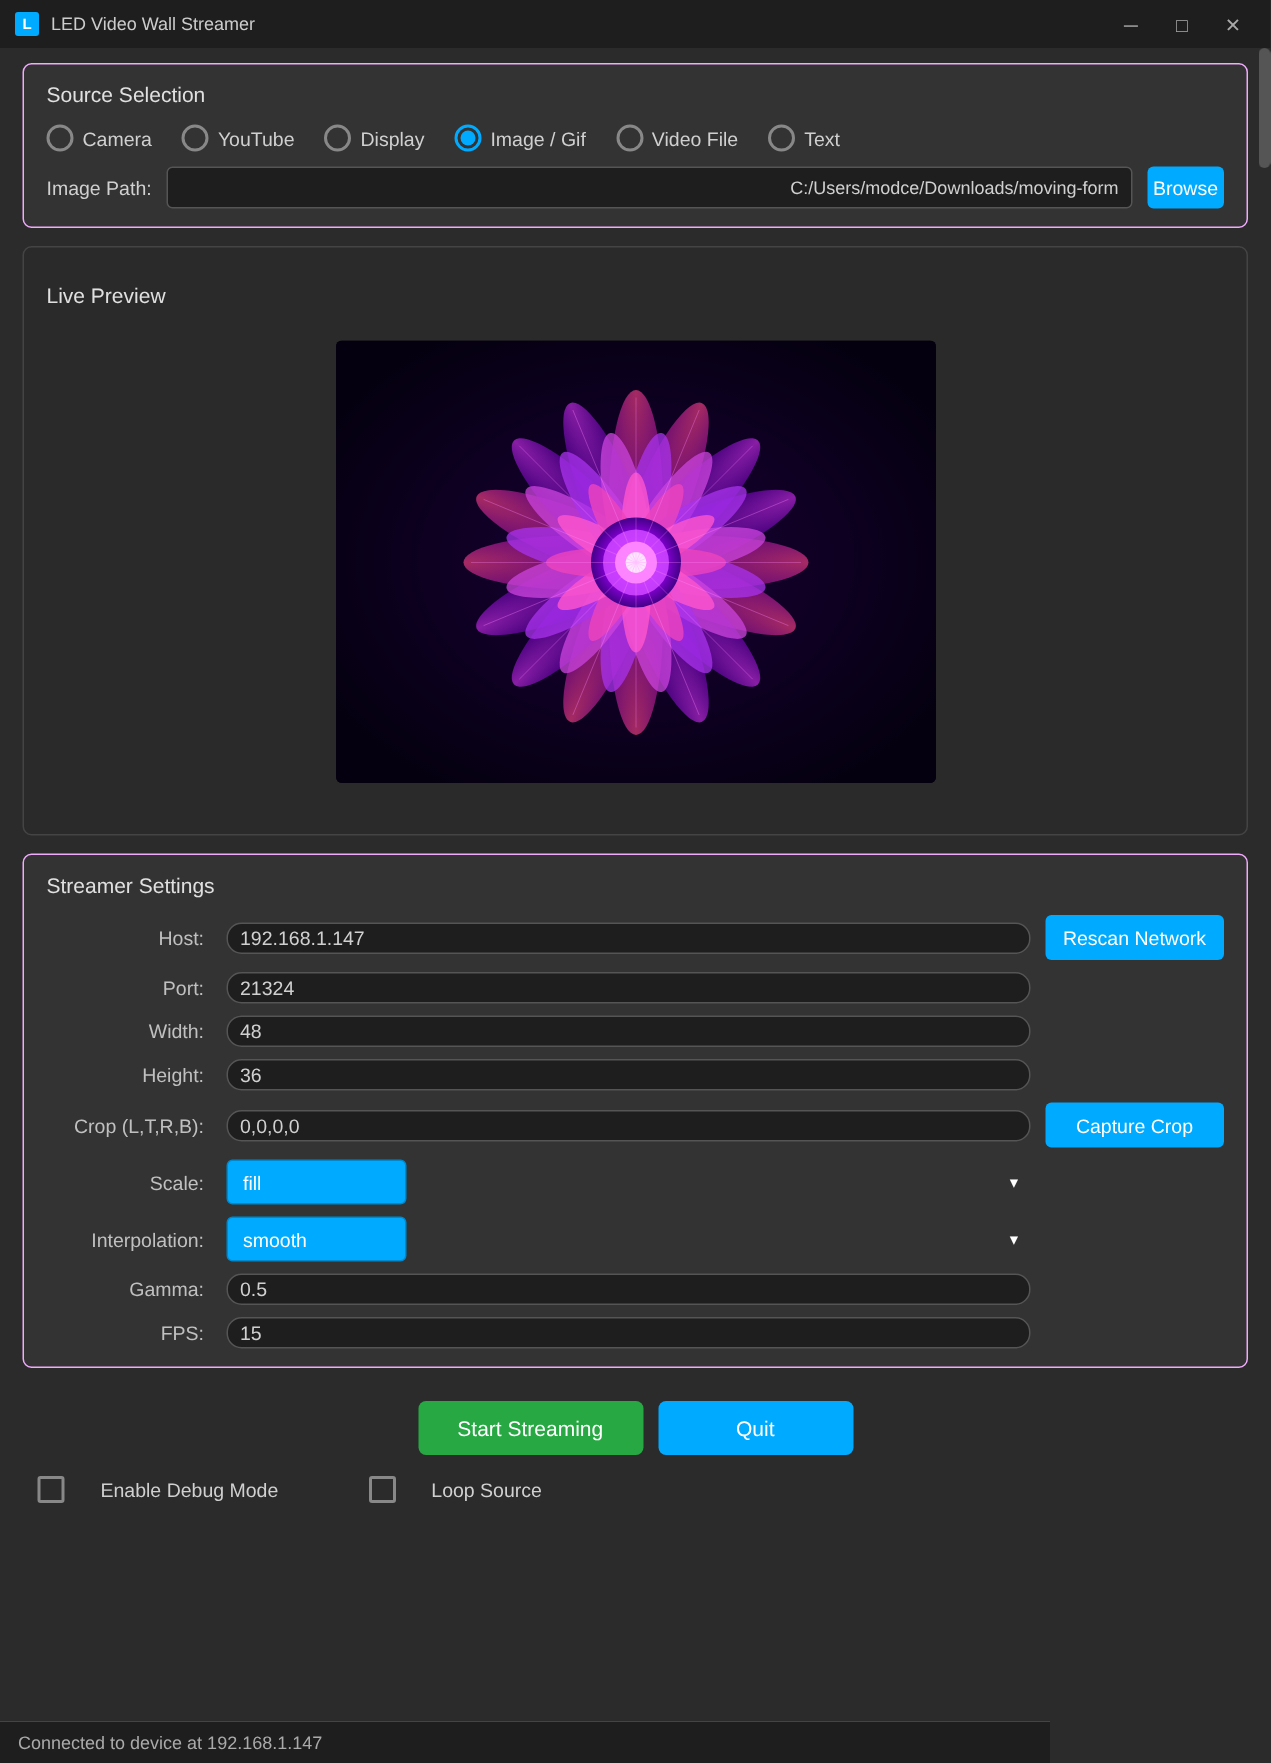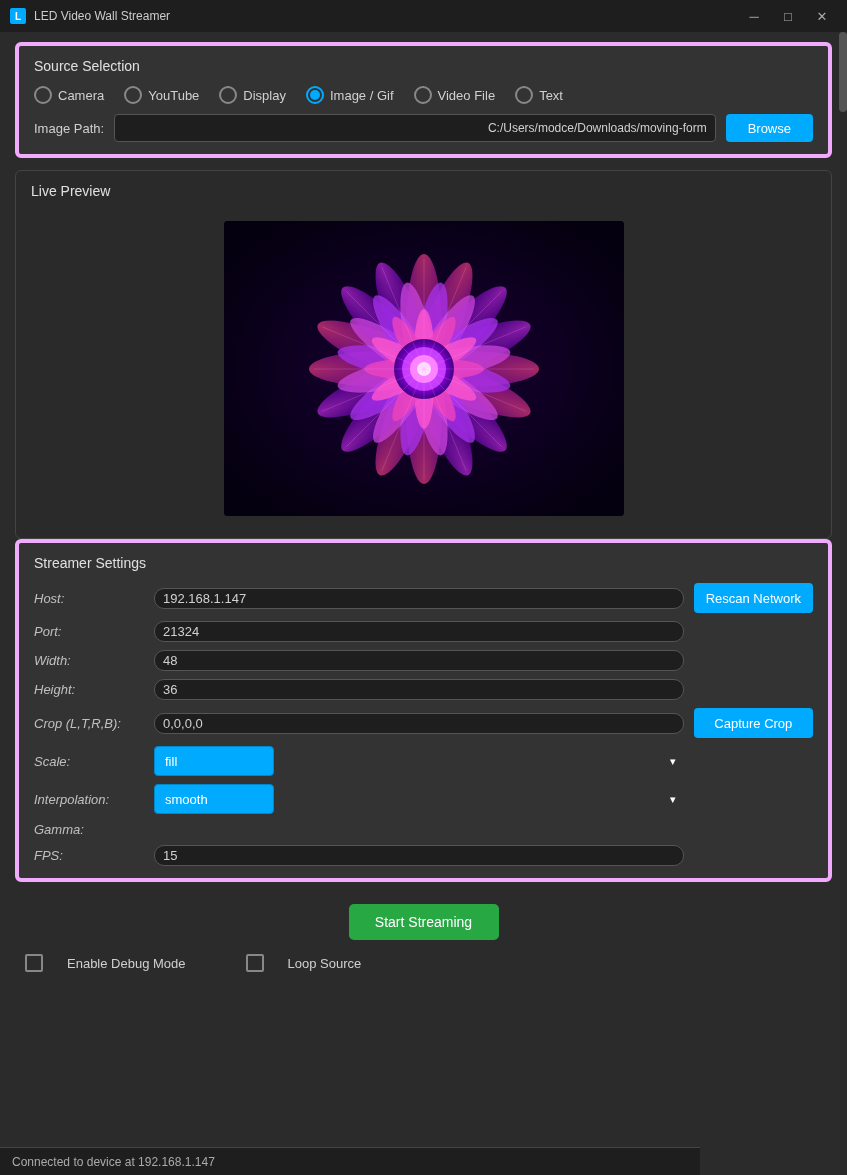--- a/index.html
+++ b/index.html
@@ -52,21 +52,21 @@
       height: calc(1175px - 32px - 28px);
       overflow-y: auto;
       overflow-x: hidden;
     }
     .main-content::-webkit-scrollbar { width: 8px; }
     .main-content::-webkit-scrollbar-track { background: #2b2b2b; }
     .main-content::-webkit-scrollbar-thumb { background: #555; border-radius: 4px; }
 
     .section-box {
       background: #333333;
-      border: 4px solid #f0abfc;
+      border: 1px solid #f0abfc;
       border-radius: 6px;
       padding: 12px 15px;
       margin-bottom: 12px;
     }
     .section-title {
       font-size: 14px;
       color: #e0e0e0;
       margin-bottom: 12px;
       font-weight: 500;
     }
@@ -124,33 +124,34 @@
       font-size: 12px;
       height: 28px;
       outline: none;
       text-align: right;
     }
     .browse-btn {
       background: #00aaff;
       border: none;
       border-radius: 4px;
       color: white;
-      padding: 4px 22px;
+      padding: 4px 4px;
       height: 28px;
       cursor: pointer;
       font-size: 13px;
       white-space: nowrap;
     }
 
     
     .live-preview-box {
       background: #2a2a2a;
       border: 1px solid #444;
       border-radius: 6px;
-      padding: 12px 15px;
+      padding: 24px 15px;
+      margin-bottom: 12px;
     }
     .preview-container {
       display: flex;
       justify-content: center;
       align-items: center;
       padding: 10px 0;
     }
     .preview-image {
       width: 400px;
       height: 295px;
@@ -166,25 +167,24 @@
     }
 
     
     .settings-grid {
       display: grid;
       grid-template-columns: 110px 1fr auto;
       gap: 8px 10px;
       align-items: center;
     }
     .settings-label {
-      text-align: left;
+      text-align: right;
       color: #c0c0c0;
       font-size: 13px;
       padding-right: 5px;
-      font-style: italic;
     }
     .settings-input {
       background: #1e1e1e;
       border: 1px solid #555;
       border-radius: 10px;
       color: #d0d0d0;
       padding: 4px 8px;
       font-size: 13px;
       height: 21px;
       outline: none;
@@ -539,31 +539,33 @@
           <option value="smooth">smooth</option>
           <option value="nearest">nearest</option>
           <option value="bilinear">bilinear</option>
           <option value="bicubic">bicubic</option>
         </select>
         <span class="select-arrow">▾</span>
       </div>
       <span class="no-btn"></span>
 
       <span class="settings-label">Gamma:</span>
+      <input class="settings-input" type="text" value="0.5" style="">
       <span class="no-btn"></span>
 
       <span class="settings-label">FPS:</span>
       <input class="settings-input" type="text" value="15" style="">
       <span class="no-btn"></span>
 
     </div>
   </div>
 
   <div class="bottom-actions">
     <button class="start-btn">Start Streaming</button>
+    <button class="quit-btn">Quit</button>
   </div>
 
   <div class="checkbox-row">
     <div class="checkbox-item">
       <div class="checkbox-box"></div>
       <span class="checkbox-label">Enable Debug Mode</span>
     </div>
     <div class="checkbox-item">
       <div class="checkbox-box"></div>
       <span class="checkbox-label">Loop Source</span>

